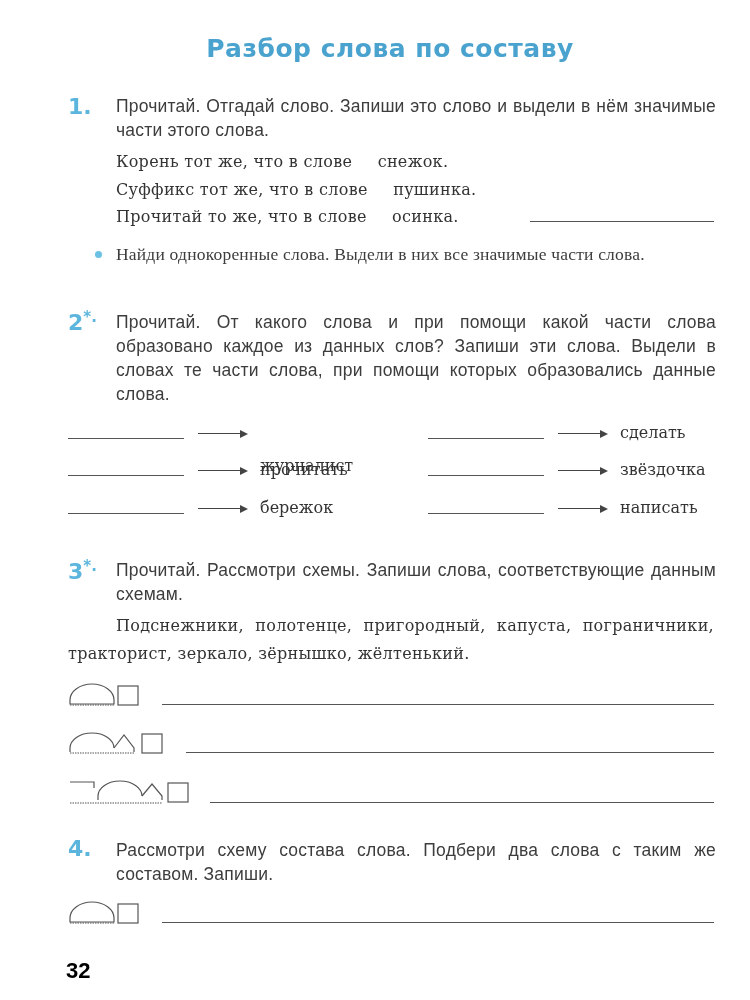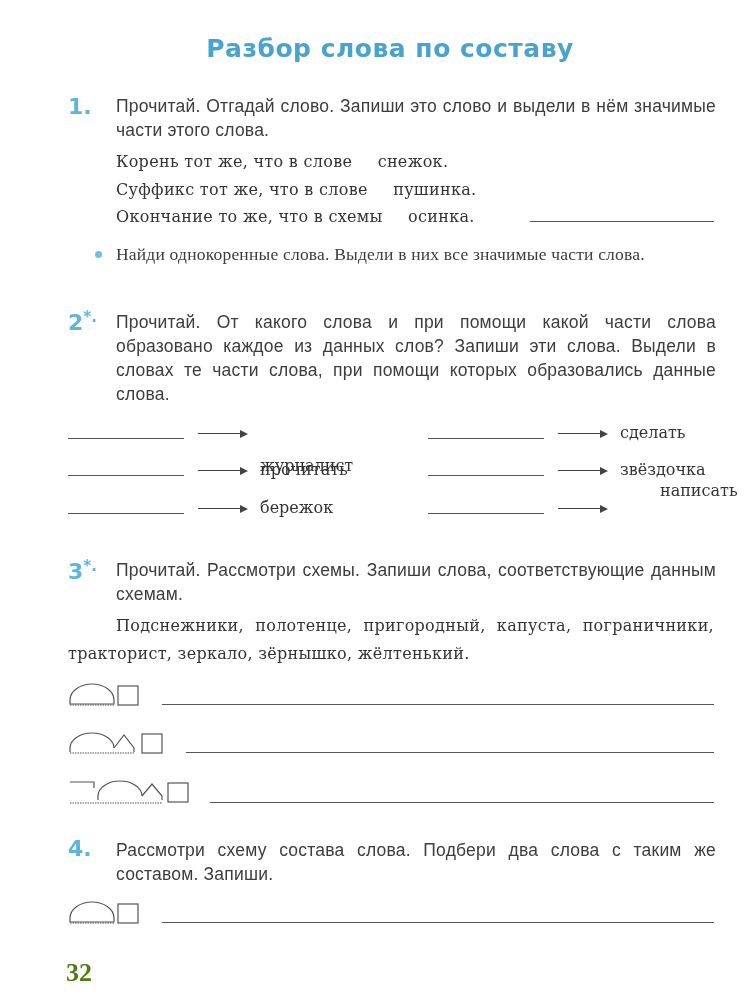--- a/index.html
+++ b/index.html
@@ -39,39 +39,39 @@
     position: absolute; top: 1px; width: 0; height: 0;
     border-top: 4px solid transparent; border-bottom: 4px solid transparent;
     border-left: 8px solid #444;
   }
   .word {
     position: absolute; font-family: "DejaVu Serif", serif; font-size: 16px; color: #333;
   }
   .scheme { position: absolute; }
   .pagenum {
     position: absolute; left: 66px; top: 958px;
-    font-family: Liberation Serif, serif; font-weight: bold; font-size: 26px; color: #4d7c0f;
+    font-family: Liberation Sans, sans-serif; font-weight: bold; font-size: 22px; color: #000000;
   }
 </style>
 </head>
 <body>
 
 <div class="title">Разбор слова по составу</div>
 
 <div class="num" style="left:68px;top:94px;">1.</div>
 <div class="instr" style="top:94px;">Прочитай. Отгадай слово. Запиши это слово и выдели в нём значимые части этого слова.</div>
 
 <div class="serif" style="left:116px;top:152px;">
   <span>Корень тот же, что в слове </span><b>снежок.</b>
 </div>
 <div class="serif" style="left:116px;top:180px;">
   <span>Суффикс тот же, что в слове </span><b>пушинка.</b>
 </div>
 <div class="serif" style="left:116px;top:207px;">
-  <span>Окончание то же, что в схемы </span><b>осинка.</b>
+  <span>Прочитай то же, что в слове </span><b>осинка.</b>
 </div>
 <div class="line" style="left:530px;top:221px;width:184px;"></div>
 
 <div class="bullet" style="left:95px;top:251px;"></div>
 <div class="instr" style="top:242px;font-family:Liberation Serif, serif;">Найди однокоренные слова. Выдели в них все значимые части слова.</div>
 
 <div class="num" style="left:68px;top:308px;"><span>2</span><sup>*.</sup></div>
 <div class="instr" style="top:310px;">Прочитай. От какого слова и при помощи какой части слова образовано каждое из данных слов? Запиши эти слова. Выдели в словах те части слова, при помощи которых образовались данные слова.</div>
 
 <div class="line" style="left:68px;top:438px;width:116px;"></div>
@@ -107,21 +107,21 @@
     <div class="shaft" style="width:42px;"></div>
     <div class="head" style="left:42px;"></div>
   </div>
 <div class="word" style="left:620px;top:460px;">звёздочка</div>
 
 <div class="line" style="left:428px;top:513px;width:116px;"></div>
 <div class="arrow" style="left:558px;top:504px;width:50px;">
     <div class="shaft" style="width:42px;"></div>
     <div class="head" style="left:42px;"></div>
   </div>
-<div class="word" style="left:620px;top:481px;margin-left:40px;">написать</div>
+<div class="word" style="left:620px;top:498px;">написать</div>
 
 <div class="num" style="left:68px;top:557px;"><span>3</span><sup>*.</sup></div>
 <div class="instr" style="top:558px;">Прочитай. Рассмотри схемы. Запиши слова, соответствующие данным схемам.</div>
 <div class="serif" style="left:68px;top:612px;width:646px;line-height:28px;text-indent:48px;text-align:justify;">Подснежники, полотенце, пригородный, капуста, пограничники, тракторист, зеркало, зёрнышко, жёлтенький.</div>
 
 <svg class="scheme" style="left:68px;top:682px;" width="76" height="26">
   <path d="M2 22 L2 18 A22 16 0 0 1 46 18 L46 22 Z" fill="none" stroke="#555" stroke-width="1.2"></path>
   <line x1="2" y1="23" x2="46" y2="23" stroke="#555" stroke-width="1.2" stroke-dasharray="1.5 1"></line>
   <rect x="50" y="4" width="20" height="19" fill="none" stroke="#555" stroke-width="1.2"></rect>
 </svg>

